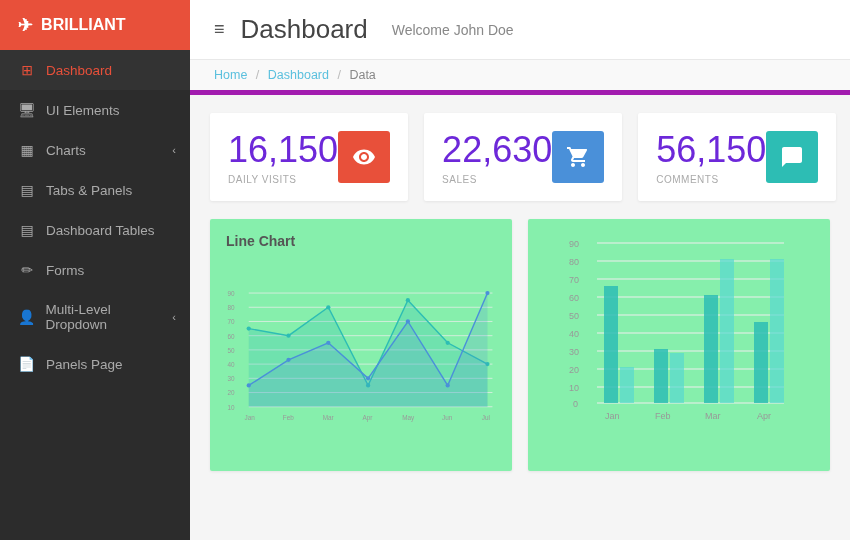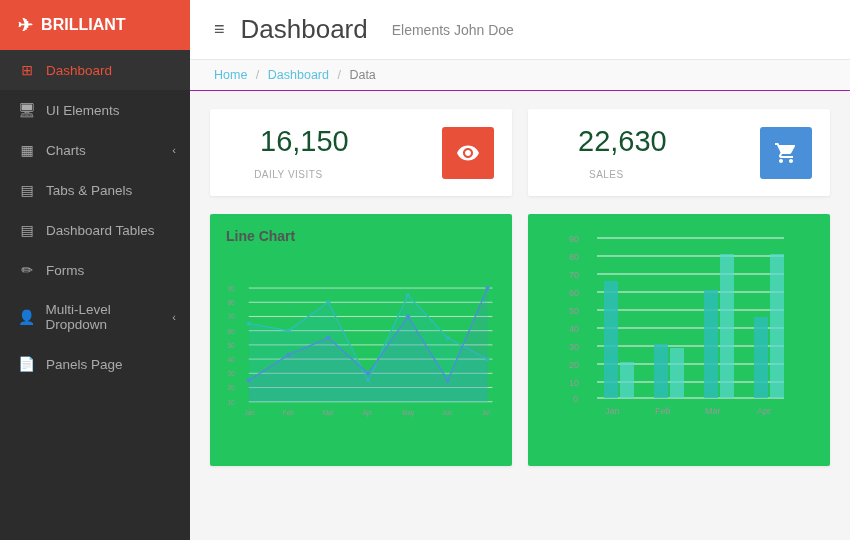--- a/index.html
+++ b/index.html
@@ -59,21 +59,21 @@
     .hamburger { font-size: 18px; color: #555; cursor: pointer; }
     .page-title { font-size: 26px; font-weight: 300; color: #444; }
     .welcome-text { font-size: 14px; color: #888; margin-left: 8px; }
 
     
     #breadcrumb {
       background: #f9f9f9;
       padding: 8px 24px;
       font-size: 12.5px;
       color: #888;
-      border-bottom: 1px solid #a21caf;
+      border-bottom: 5px solid #a21caf;
     }
     .breadcrumb-link { color: #5bc0de; text-decoration: none; }
     .breadcrumb-sep { margin: 0 5px; color: #bbb; }
 
     
     #content {
       flex: 1;
       padding: 18px 20px;
       overflow: hidden;
       background: #f5f5f5;
@@ -89,40 +89,40 @@
       background: white;
       flex: 1;
       padding: 16px 18px;
       display: flex;
       align-items: center;
       justify-content: space-between;
       border-radius: 2px;
       box-shadow: 0 1px 3px rgba(0,0,0,0.07);
     }
     .stat-info {}
-    .stat-number { font-size: 29px; font-weight: 300; color: #14532d; margin-left: 32px; }
-    .stat-label { font-size: 10px; color: #aaa; letter-spacing: 0.5px; text-transform: uppercase; margin-top: 11px; text-align: center; }
+    .stat-number { font-size: 36px; font-weight: 300; color: #6d28d9; }
+    .stat-label { font-size: 10px; color: #aaa; letter-spacing: 0.5px; text-transform: uppercase; margin-top: 3px; }
     .stat-icon-box {
       width: 52px; height: 52px;
       border-radius: 3px;
       display: flex; align-items: center; justify-content: center;
       font-size: 22px; color: white;
     }
     .icon-orange { background: #e8503a; }
     .icon-blue { background: #4a90d9; }
     .icon-teal { background: #2dbdb4; }
 
     
     .charts-row {
       display: flex;
       gap: 16px;
       flex: 1;
     }
     .chart-card {
-      background: #22c55e;
+      background: #86efac;
       flex: 1;
       padding: 14px 16px;
       border-radius: 2px;
       box-shadow: 0 1px 3px rgba(0,0,0,0.07);
       overflow: hidden;
     }
     .chart-title {
       font-size: 14px;
       font-weight: 600;
       color: #555;
@@ -180,21 +180,21 @@
     <span class="item-icon">📄</span>
     <span>Panels Page</span>
   </div>
 </div>
 
 <div id="main">
 
   <div id="header">
     <span class="hamburger">≡</span>
     <span class="page-title">Dashboard</span>
-    <span class="welcome-text">Elements John Doe</span>
+    <span class="welcome-text">Welcome John Doe</span>
   </div>
 
   <div id="breadcrumb">
     <a class="breadcrumb-link">Home</a>
     <span class="breadcrumb-sep">/</span>
     <a class="breadcrumb-link">Dashboard</a>
     <span class="breadcrumb-sep">/</span>
     <span>Data</span>
   </div>
 
@@ -213,20 +213,31 @@
         </div>
       </div>
       <div class="stat-card">
         <div class="stat-info">
           <div class="stat-number">22,630</div>
           <div class="stat-label">SALES</div>
         </div>
         <div class="stat-icon-box icon-blue">
           <svg width="24" height="24" viewBox="0 0 24 24" fill="white">
             <path d="M7 18c-1.1 0-1.99.9-1.99 2S5.9 22 7 22s2-.9 2-2-.9-2-2-2zM1 2v2h2l3.6 7.59-1.35 2.45c-.16.28-.25.61-.25.96C5 16.1 6.1 17 6.9 17H19v-2H7.42c-.14 0-.25-.11-.25-.25l.03-.12.9-1.63H15.55c.75 0 1.41-.41 1.75-1.03l3.58-6.49A1 1 0 0 0 20 4H5.21l-.94-2H1zm16 16c-1.1 0-1.99.9-1.99 2S15.9 22 17 22s2-.9 2-2-.9-2-2-2z"></path>
+          </svg>
+        </div>
+      </div>
+      <div class="stat-card">
+        <div class="stat-info">
+          <div class="stat-number">56,150</div>
+          <div class="stat-label">COMMENTS</div>
+        </div>
+        <div class="stat-icon-box icon-teal">
+          <svg width="24" height="24" viewBox="0 0 24 24" fill="white">
+            <path d="M20 2H4c-1.1 0-2 .9-2 2v18l4-4h14c1.1 0 2-.9 2-2V4c0-1.1-.9-2-2-2z"></path>
           </svg>
         </div>
       </div>
     </div>
 
     <div class="charts-row">
 
       <div class="chart-card">
         <div class="chart-title">Line Chart</div>
         <div class="chart-area">

